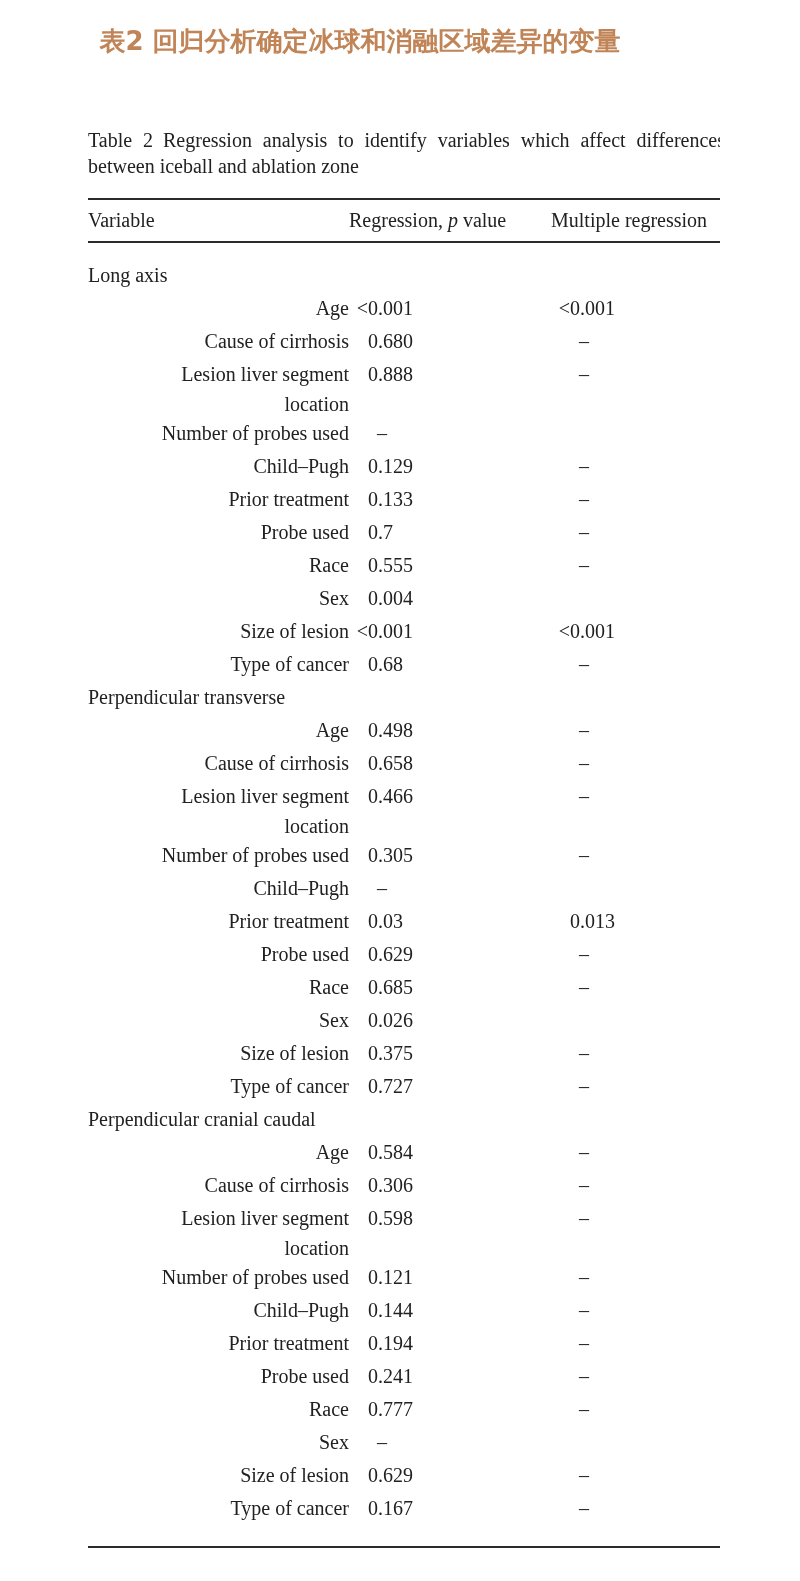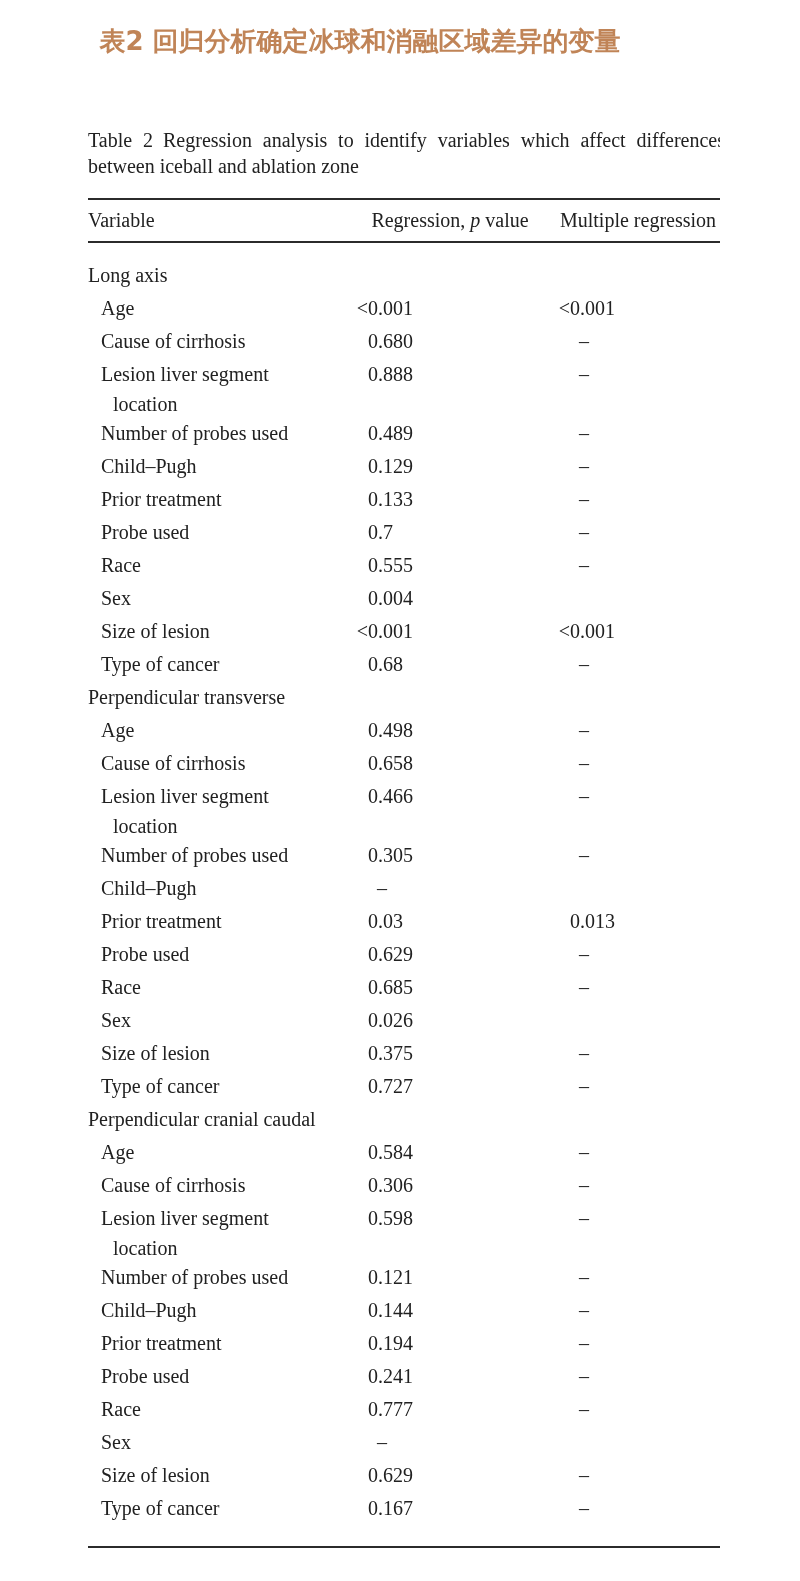--- a/index.html
+++ b/index.html
@@ -48,35 +48,35 @@
   .grid {
     display: grid;
     grid-template-columns: 261px 202px 174px;
   }
 
   .header-row {
     height: 41px;
     align-items: center;
     font-size: 20px;
   }
-  .header-row .c2, .header-row .c3 { white-space: nowrap; text-align: center; }
+  .header-row .c2, .header-row .c3 { white-space: nowrap; }
 
   .tbody {
     padding: 16px 0 21px 0;
     font-size: 20px;
   }
 
   .sec-row .c1 {
     grid-column: 1 / -1;
     line-height: 33px;
     white-space: nowrap;
   }
 
   .data-row .c1 { padding-left: 13px; }
-  .line { display: block; line-height: 33px; }
+  .line { display: block; line-height: 33px; text-align: right; }
   .line.wrap { line-height: 26px; padding-left: 12px; }
 
   .val-cell { line-height: 33px; padding-left: 19px; white-space: nowrap; }
   .val-cell.dash { padding-left: 28px; }
 
   .num { position: relative; display: inline-block; }
   .num .lt { position: absolute; right: 100%; top: 0; }
 </style>
 </head>
 <body>
@@ -122,21 +122,20 @@
             <span class="line">Lesion liver segment</span>
             <span class="line wrap">location</span>
           </div>
           <div class="c2 val-cell"><span class="num">0.888</span></div>
           <div class="c3 val-cell dash"><span class="num">–</span></div>
         </div>
         <div class="grid data-row">
           <div class="c1">
             <span class="line">Number of probes used</span>
           </div>
-          <div class="c2 val-cell"><span class="num">0.489</span></div>
           <div class="c3 val-cell dash"><span class="num">–</span></div>
         </div>
         <div class="grid data-row">
           <div class="c1">
             <span class="line">Child–Pugh</span>
           </div>
           <div class="c2 val-cell"><span class="num">0.129</span></div>
           <div class="c3 val-cell dash"><span class="num">–</span></div>
         </div>
         <div class="grid data-row">

